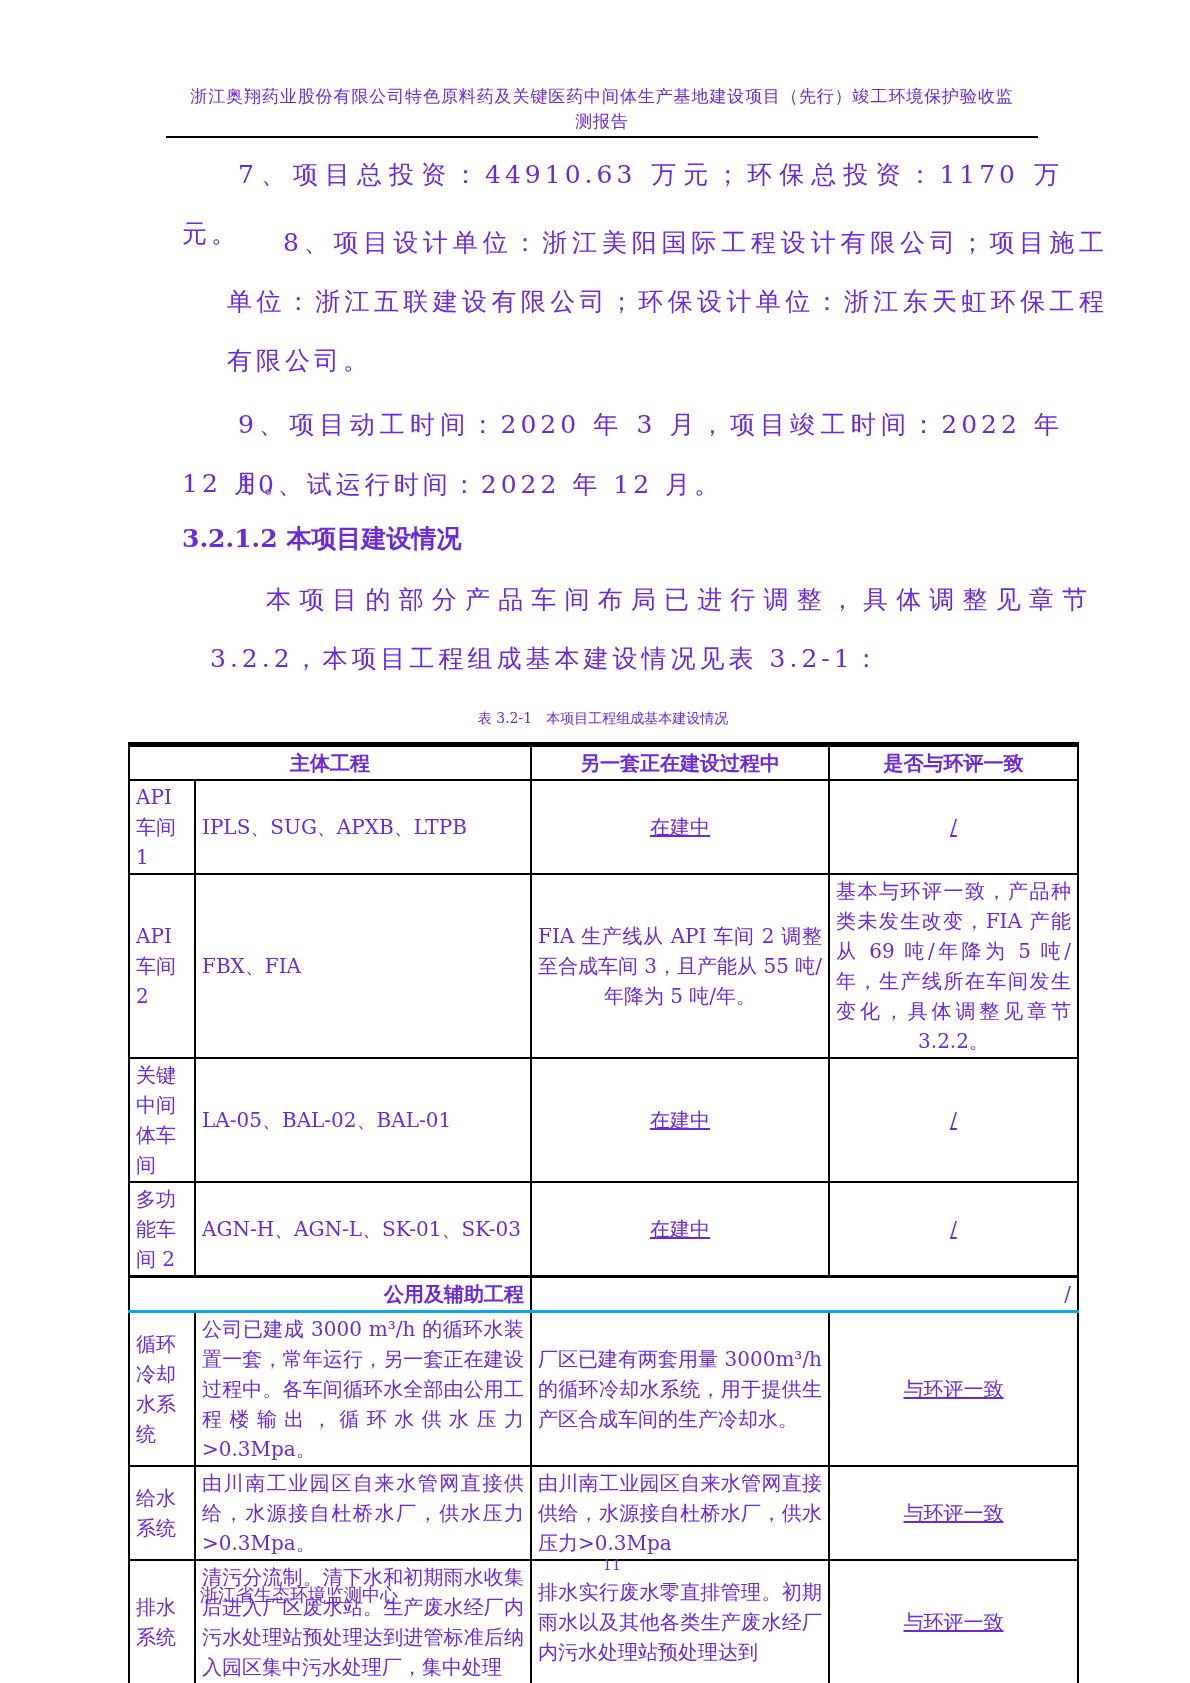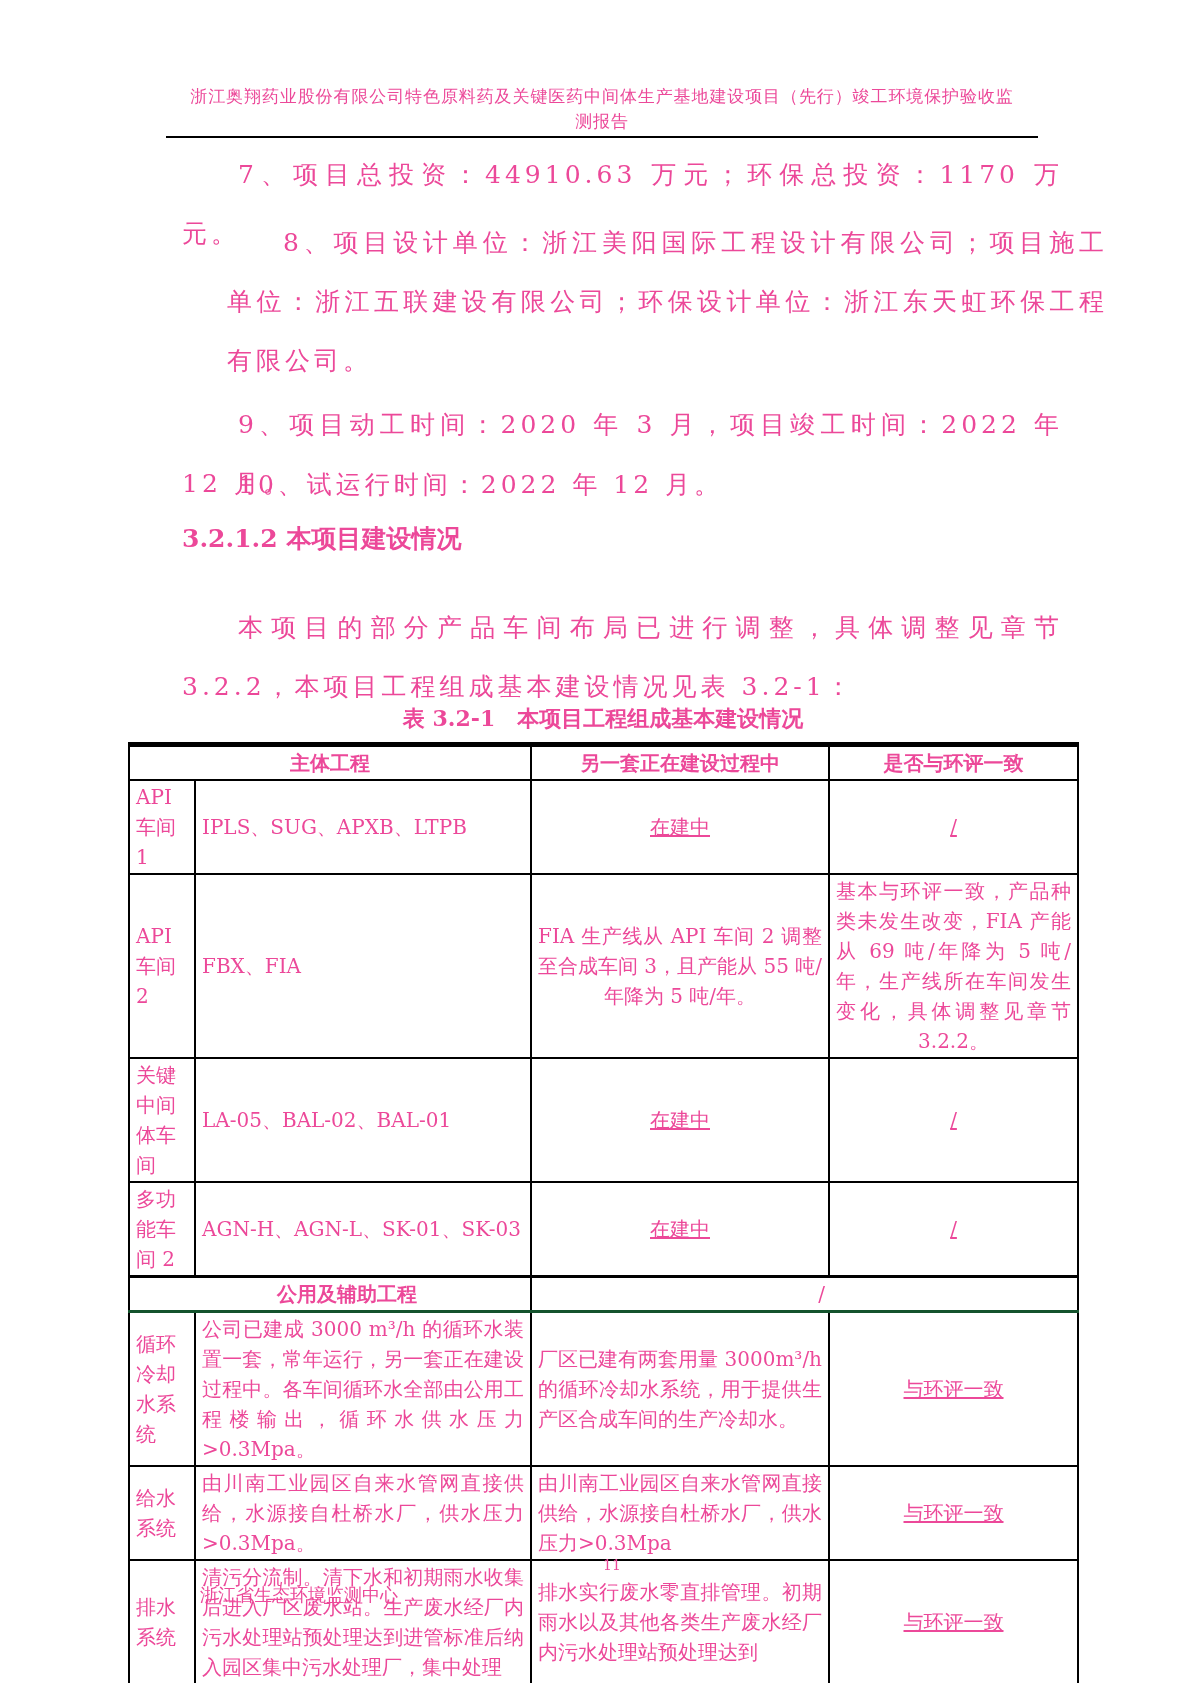--- a/index.html
+++ b/index.html
@@ -4,21 +4,21 @@
 <style>
   * { margin: 0; padding: 0; box-sizing: border-box; }
   html, body { background: #e8e8e8; }
   .page {
     position: relative;
     width: 1190px;
     height: 1683px;
     margin: 0 auto;
     background: #ffffff;
     font-family: "DejaVu Serif", "Liberation Serif", serif;
-    color: #ec4899;
+    color: #6d28d9;
     overflow: hidden;
   }
 
   
   .doc-header {
     position: absolute;
     top: 84px; left: 166px; width: 872px;
     font-size: 17px;
     line-height: 25px;
     text-align: center;
@@ -45,29 +45,29 @@
   .item-9  { top: 395px; }
   .item-10 { top: 455px; }
   .section-heading {
     position: absolute;
     top: 509px; left: 182px; width: 881px;
     font-size: 25px;
     line-height: 59px;
     font-weight: bold;
     letter-spacing: 0;
   }
-  .intro { top: 598px; }
+  .intro { top: 570px; margin-left: 28px; }
 
   
   .table-title {
     position: absolute;
     top: 703px; left: 129px; width: 948px;
-    font-size: 22px;
+    font-size: 14px;
     line-height: 30px;
-    font-weight: bold;
+    font-weight: normal;
     text-align: center;
   }
   table.project-table {
     position: absolute;
     top: 742px; left: 128px;
     width: 949px;
     border-collapse: collapse;
     table-layout: fixed;
     font-size: 20px;
     line-height: 30px;
@@ -78,21 +78,21 @@
     padding: 1px 6px;
     overflow: hidden;
   }
   table.project-table { border-top: 5px solid #000; border-bottom: 6px solid #000; }
   tr.thead td { font-weight: bold; text-align: center; margin-top: 48px; }
   td.label-cell { text-align: left; padding: 1px 2px; }
   td.left-cell { text-align: left; }
   td.center-cell { text-align: center; text-decoration: underline; }
   td.center-multi { text-align: justify; text-align-last: center; }
   td.justify-cell { text-align: justify; text-align-last: left; }
-  tr.subheader td { font-weight: bold; text-align: center; border-top: 3px solid #000; border-bottom: 3px solid #14532d; padding-left: 40px; }
+  tr.subheader td { font-weight: bold; text-align: right; border-top: 3px solid #000; border-bottom: 3px solid #0ea5e9; padding-left: 40px; }
   tr.subheader td.slash { font-weight: normal; }
 
   
   .footer-org {
     position: absolute;
     top: 1552px; left: 200px;
     font-size: 18px;
     line-height: 26px;
     margin-top: 30px;
   }

